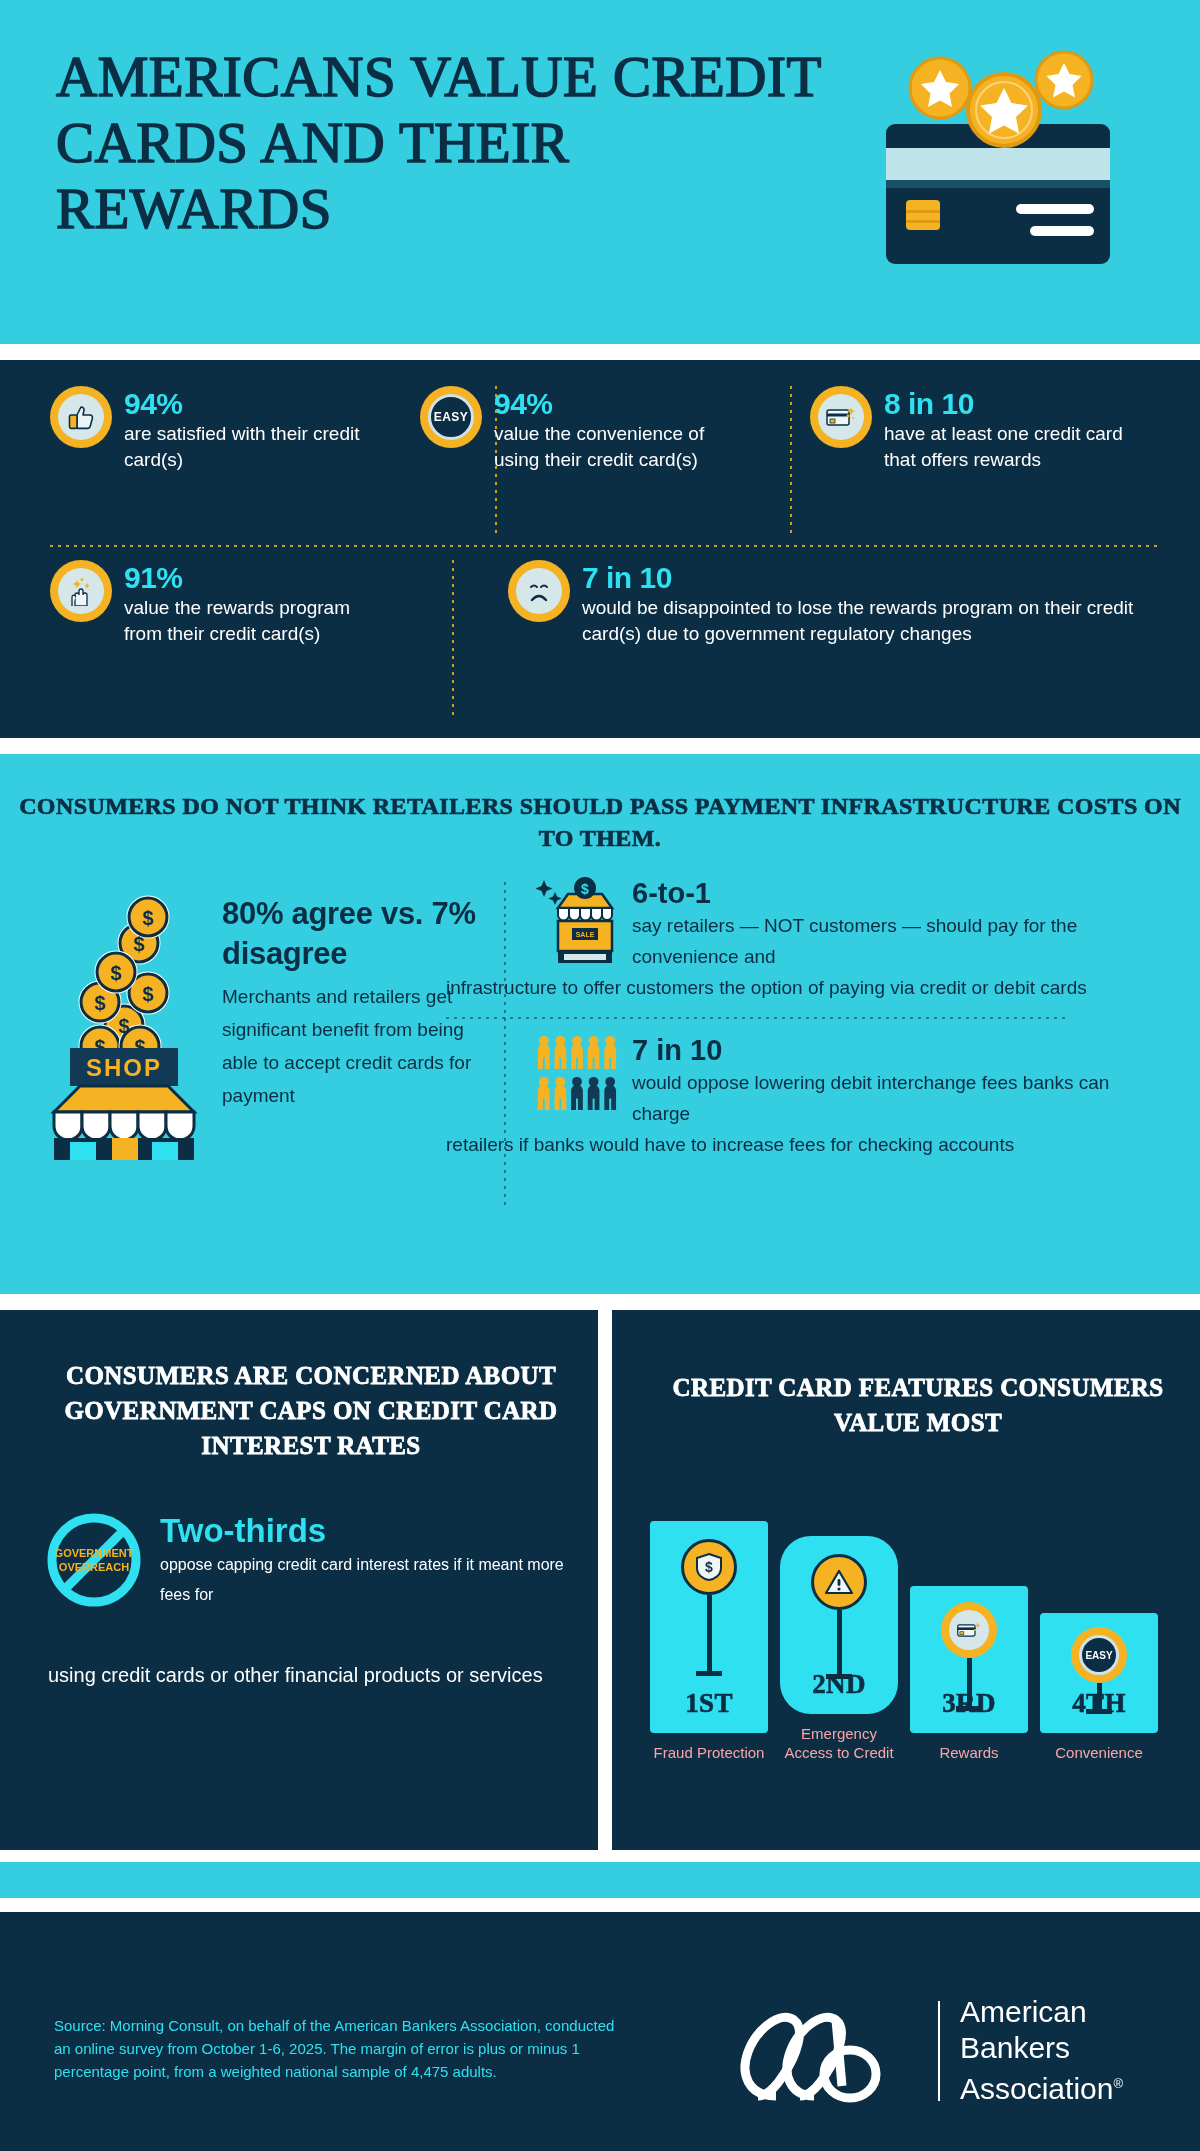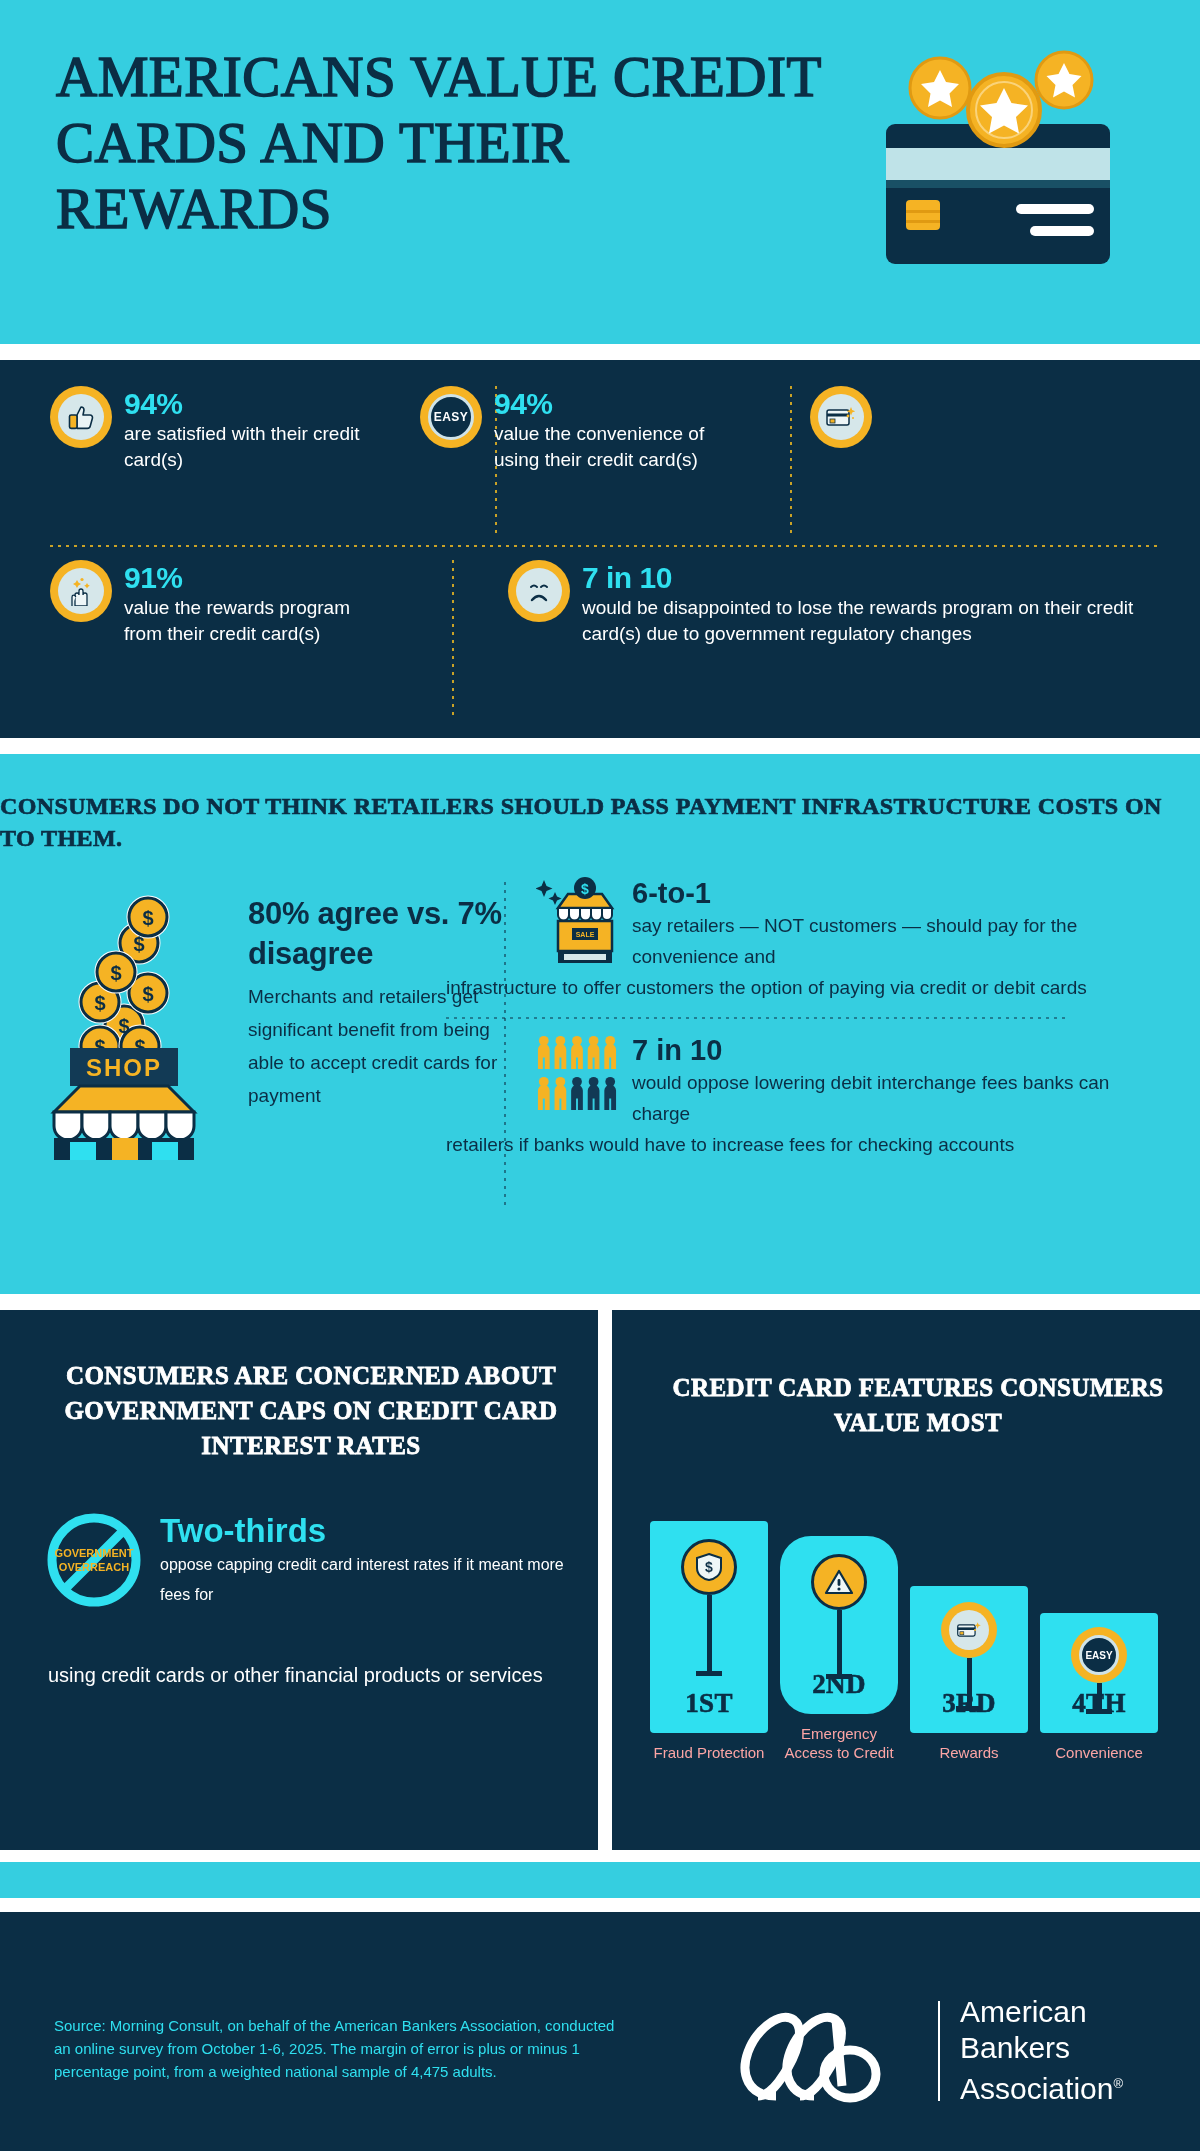--- a/index.html
+++ b/index.html
@@ -95,35 +95,36 @@
   }
 
   
   .mid {
     position: absolute; left: 0; top: 754px;
     width: 1200px; height: 540px;
     background: #35cee0;
   }
   .mid-title {
     position: absolute; left: 0; top: 36px; width: 1200px;
+    text-align: center;
     font-family: "Liberation Serif", serif;
     font-weight: bold;
     font-size: 24px;
     line-height: 32px;
     letter-spacing: 0.4px;
     color: #0b2e45;
     text-transform: uppercase;
     -webkit-text-stroke: 0.7px #0b2e45;
   }
   .mid-left {
     position: absolute; left: 44px; top: 126px;
     width: 470px; display: flex; gap: 18px;
   }
   .shop-art { flex: 0 0 auto; width: 160px; height: 280px; }
-  .mid-left-txt { padding-top: 14px; width: 280px; margin-left: 26px; }
+  .mid-left-txt { padding-top: 14px; width: 280px; }
   .big-teal {
     color: #0b2e45; font-size: 31px; font-weight: bold;
     line-height: 40px; letter-spacing: -0.3px;
   }
   .mid-body {
     color: #0b2e45; font-size: 19px; line-height: 33px; margin-top: 6px;
   }
   .mid-vdiv {
     position: absolute; left: 504px; top: 128px; width: 2px; height: 324px;
     background-image: repeating-linear-gradient(to bottom, #0b2e45 0 3px, transparent 3px 8px);
@@ -314,20 +315,24 @@
         <div class="inner">
           <svg width="32" height="26" viewBox="0 0 32 26">
             <rect x="2" y="6" width="22" height="15" rx="2" fill="#eef6f7" stroke="#0b2e45" stroke-width="1.5"></rect>
             <rect x="2" y="9.5" width="22" height="3" fill="#0b2e45"></rect>
             <rect x="5" y="15" width="5" height="4" fill="#f5b324" stroke="#0b2e45" stroke-width="0.8"></rect>
             <path d="M26 3 l1.2 3 3 1.2 -3 1.2 -1.2 3 -1.2-3 -3-1.2 3-1.2z" fill="#f5b324"></path>
             <circle cx="23" cy="12" r="1.4" fill="#f5b324"></circle>
             <circle cx="28" cy="14" r="1" fill="#f5b324"></circle>
           </svg>
         </div>
+      </div>
+      <div class="stat-body">
+        <div class="stat-num">8 in 10</div>
+        <div class="stat-txt">have at least one credit card that offers rewards</div>
       </div>
     </div>
 
     <div class="stat" style="left:50px;top:200px;width:340px;">
       <div class="medal">
         <div class="inner">
           <svg width="32" height="30" viewBox="0 0 32 30">
             <path d="M10 30 v-11 a2 2 0 0 1 4 0 v-4 a2 2 0 0 1 4 0 v4 a2 2 0 0 1 4 0 v11z" fill="#eef6f7" stroke="#0b2e45" stroke-width="1.3"></path>
             <path d="M7 30 v-9 a1.8 1.8 0 0 1 3.6 0" fill="#eef6f7" stroke="#0b2e45" stroke-width="1.3"></path>
             <path d="M12 4 l1.4 2.6 L16 8 l-2.6 1.4 L12 12 l-1.4-2.6 L8 8 l2.6-1.4z" fill="#f5b324"></path>

